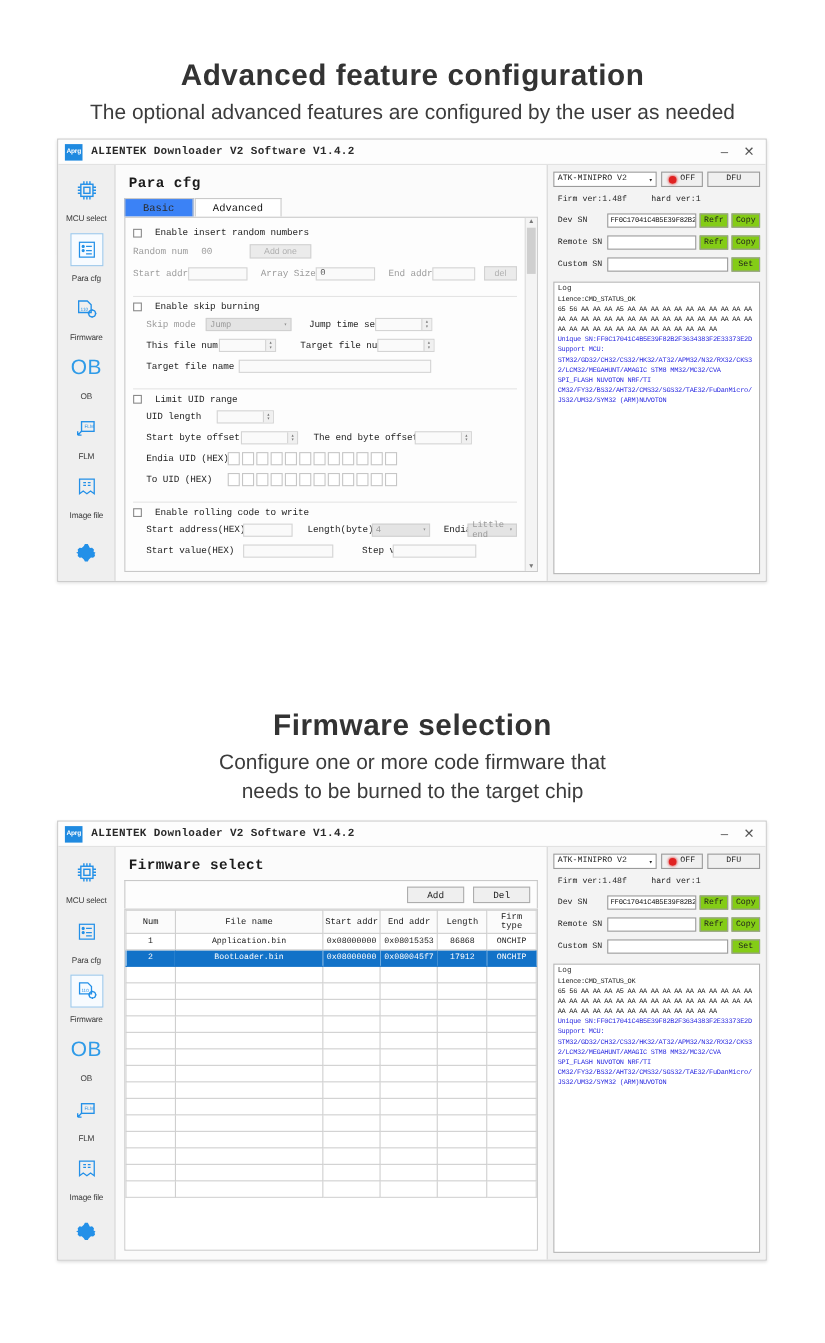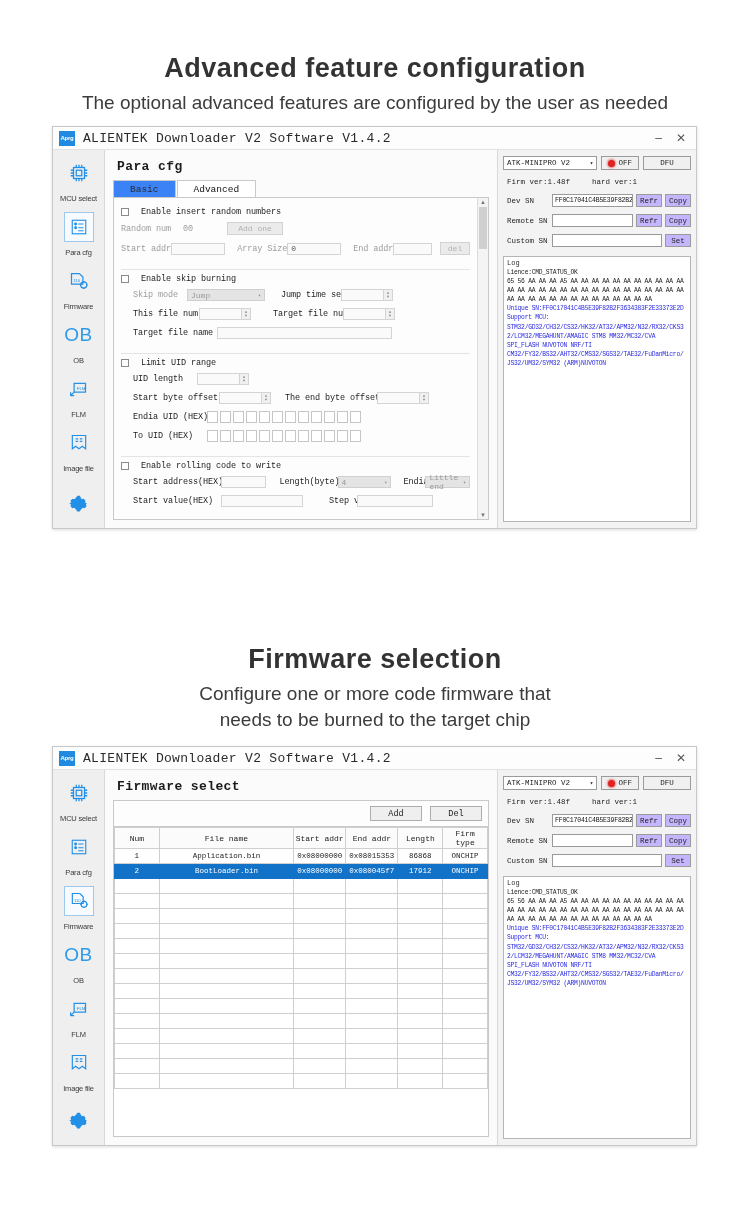--- a/index.html
+++ b/index.html
@@ -38,21 +38,21 @@
     display:flex; align-items:center; padding:0 6px;
   }
   .logo-box {
     width:16px; height:15px; background:#1f8ae0; color:#fff;
     font-size:6px; font-weight:bold; display:flex;
     align-items:center; justify-content:center; margin-right:8px;
     font-family:"Liberation Sans", sans-serif; letter-spacing:-0.2px;
   }
   .title-text {
     font-family:"Liberation Mono", monospace;
-    font-size:13px; font-weight:normal; color:#2a2a2a; letter-spacing:.3px;
+    font-size:10px; font-weight:bold; color:#2a2a2a; letter-spacing:.3px;
   }
   .win-ctrls { margin-left:auto; display:flex; gap:14px; padding-right:4px; }
   .win-ctrl { font-size:12px; color:#555; line-height:1; cursor:default; }
 
   .win-body { display:flex; height:calc(100% - 23px); }
 
   
   .sidebar {
     width:52px; background:#efefef; border-right:1px solid #d8d8d8;
     display:flex; flex-direction:column; align-items:center;
@@ -132,21 +132,21 @@
   .inp.med   { width:52px; }
   .spin { position:relative; }
   .spin .arrows {
     position:absolute; right:0; top:0; width:9px; height:100%;
     border-left:1px solid #d4d4d4; background:#f0f0f0;
     display:flex; flex-direction:column; align-items:center;
     justify-content:center; font-size:5px; line-height:4px; color:#777;
   }
   .btn-dis {
     height:13px; min-width:56px; border:1px solid #d2d2d2; background:#ebebeb;
-    color:#b0b0b0; font-family:Liberation Mono, monospace; font-size:8px;
+    color:#b0b0b0; font-family:Liberation Sans, sans-serif; font-size:8px;
     display:flex; align-items:center; justify-content:center;
   }
   .sel {
     height:12px; border:1px solid #d0d0d0; background:#e4e4e4;
     font-family:"Liberation Mono", monospace; font-size:8px; color:#9a9a9a;
     display:flex; align-items:center; padding:0 3px; position:relative;
   }
   .sel .car { position:absolute; right:3px; font-size:5px; color:#8e8e8e; }
   .sel.w1 { width:78px; } .sel.w2 { width:58px; } .sel.w3 { width:48px; }
   .hexrow { display:flex; gap:2px; }
@@ -192,21 +192,21 @@
     font-family:"Liberation Mono", monospace; font-size:7.5px; color:#1e1e1e;
     width:46px; flex-shrink:0; padding-left:4px;
   }
   .r-inp {
     flex:1; height:13px; border:1px solid #999; background:#fff;
     font-family:"Liberation Mono", monospace; font-size:6.5px; color:#111;
     display:flex; align-items:center; padding:0 2px; overflow:hidden;
     white-space:nowrap; letter-spacing:-.2px;
   }
   .r-btn {
-    height:13px; min-width:26px; border:1px solid #9b9b9b; background:#c4b5fd;
+    height:13px; min-width:26px; border:1px solid #9b9b9b; background:#84cc16;
     font-family:"Liberation Mono", monospace; font-size:7.5px; color:#1c1c1c;
     display:flex; align-items:center; justify-content:center; flex-shrink:0;
   }
   .logbox {
     flex:1; border:1px solid #b5b5b5; background:#fff; margin-top:2px;
     overflow:hidden; padding:2px 3px;
   }
   .log-title {
     font-family:"Liberation Mono", monospace; font-size:7px; color:#333;
     margin-bottom:1px;

